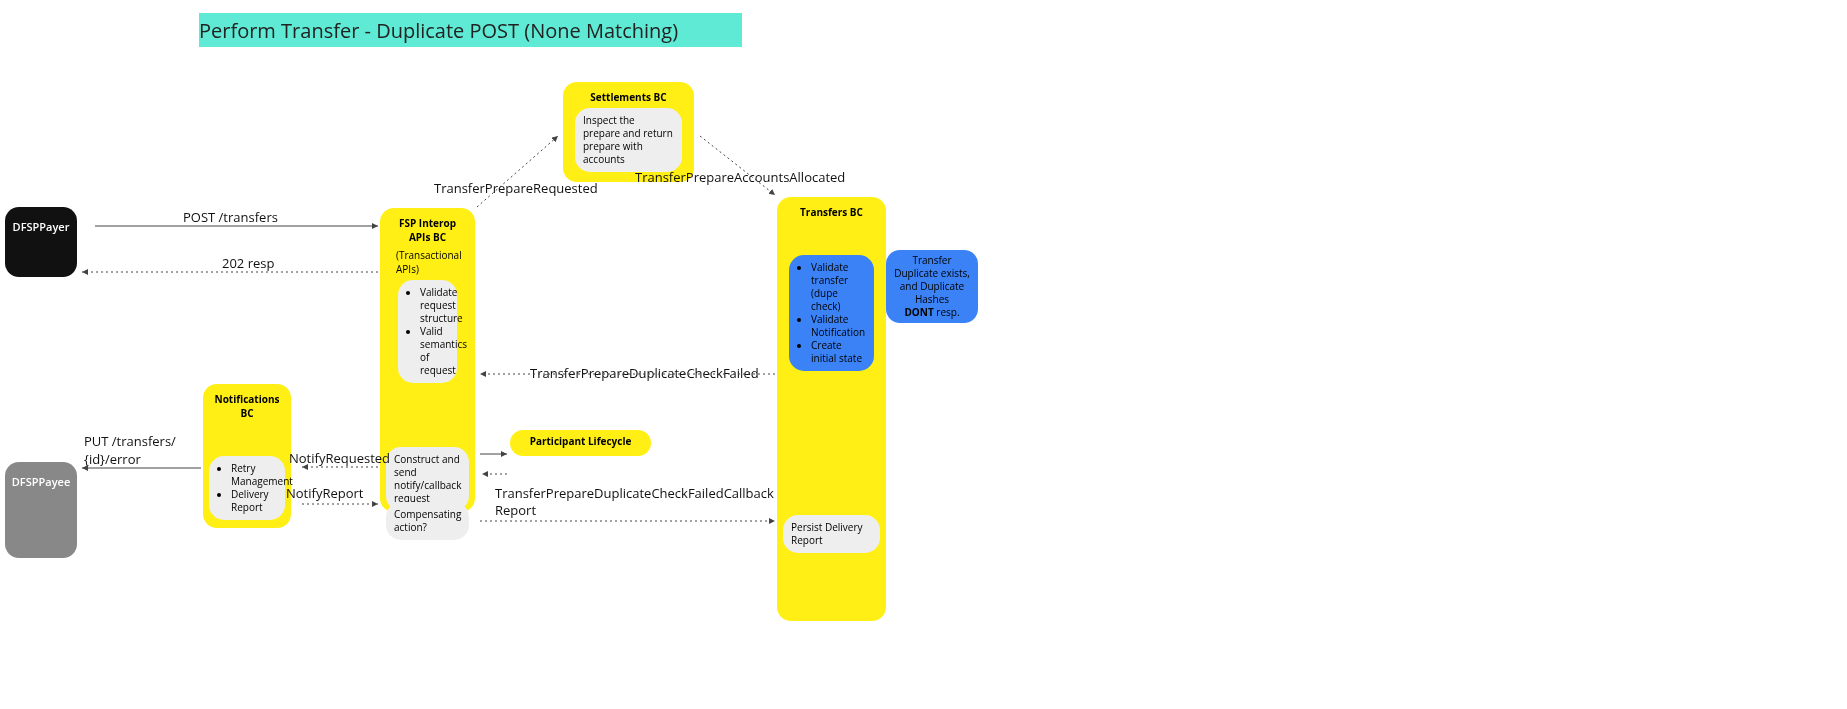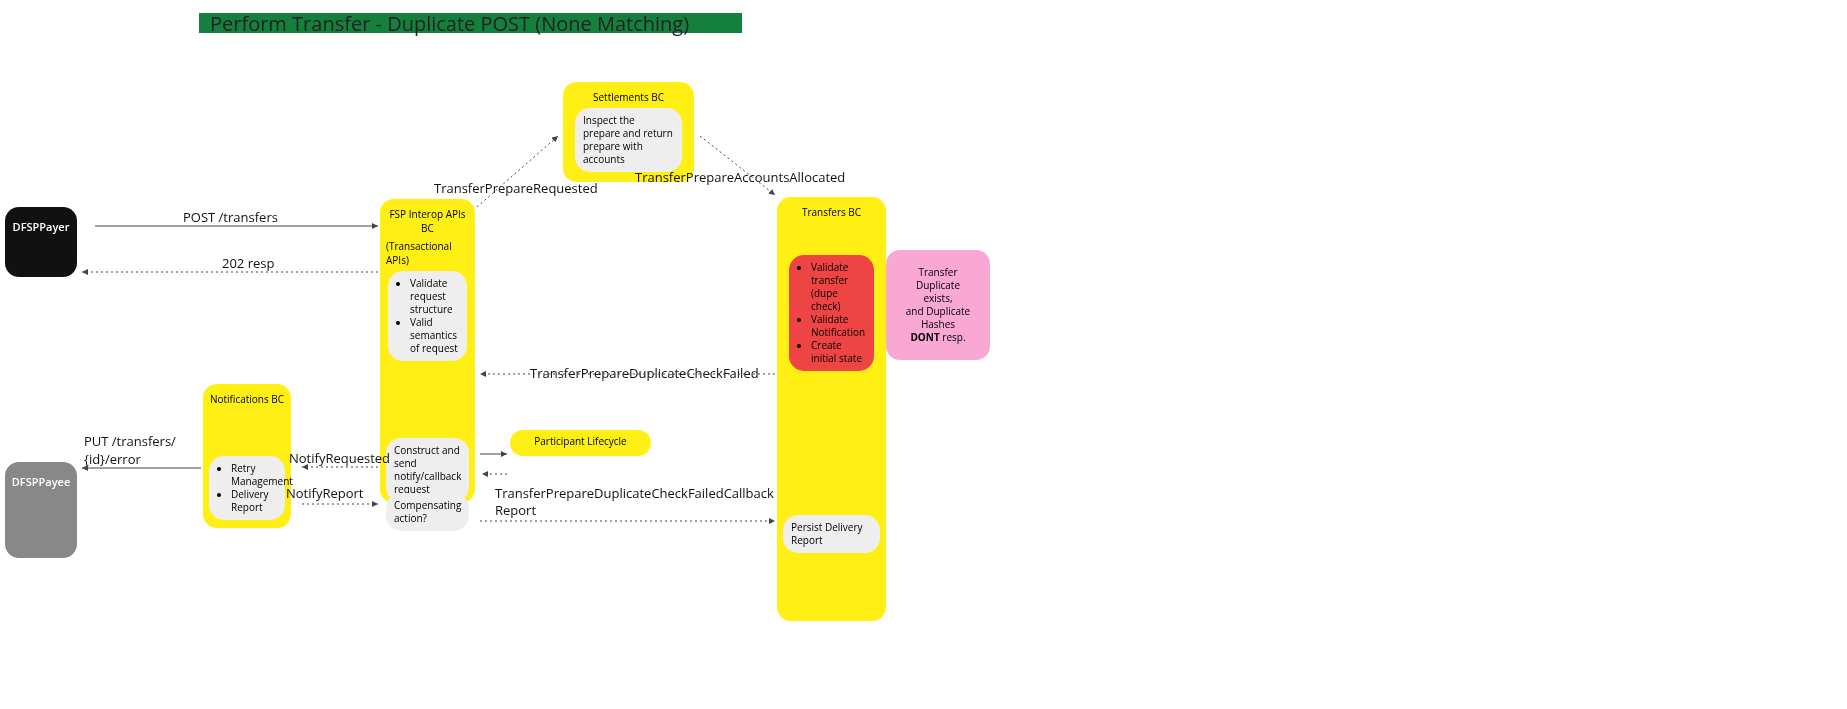--- a/index.html
+++ b/index.html
@@ -1,26 +1,26 @@
 <!DOCTYPE html>
 <html><head>
 <meta charset="utf-8">
 <style>
   * { box-sizing: border-box; margin: 0; padding: 0; }
   body { font-family: "Open Sans", "Segoe UI", Arial, sans-serif; width: 1847px; height: 709px; position: relative; background: #fff; overflow: hidden; }
-  .title-bar { position: absolute; left: 199px; top: 13px; width: 543px; height: 20px; background: #15803d; display: flex; align-items: center; padding-left: 11px; font-size: 20px; color: #222; }
+  .title-bar { position: absolute; left: 199px; top: 13px; width: 543px; height: 34px; background: #5eead4; display: flex; align-items: center; font-size: 20px; color: #222; }
   .box { position: absolute; border-radius: 14px; padding: 8px 10px; }
-  .box-header { font-size: 10px; font-weight: 400; text-align: center; margin-bottom: 4px; }
+  .box-header { font-size: 10px; font-weight: 700; text-align: center; margin-bottom: 4px; }
   .inner-box { background: #eee; border-radius: 15px; margin: 2px; padding: 6px 8px; font-size: 10px; line-height: 1.3; }
   .inner-box ul { margin: 0; padding-left: 14px; }
   .inner-box li { font-size: 10px; }
   .dfsp { color: #fff; font-size: 11px; font-weight: 600; padding: 12px; height: 70px; width: 72px; display: flex; flex-direction: row; justify-content: center; }
   .yellow { background: #ffef14; }
-  .red { background: #ef4444; color: #000; }
-  .green { background: #f9a8d4; text-align: center; padding: 16px; font-size: 10px; line-height: 1.3; width: 104px; }
+  .red { background: #3b82f6; color: #000; }
+  .green { background: #3b82f6; text-align: center; padding: 4px; font-size: 10px; line-height: 1.3; width: 92px; }
   .label { position: absolute; font-size: 13px; color: #111; white-space: nowrap; }
   svg.lines { position: absolute; left: 0; top: 0; width: 1847px; height: 709px; pointer-events: none; }
   svg.lines line, svg.lines path { stroke: #444; stroke-width: 1; }
   svg.lines .dotted { stroke-dasharray: 2,3; }
   .arrow { fill: #444; }
 </style>
 </head>
 <body>
 
 <div class="title-bar">Perform Transfer - Duplicate POST (None Matching)</div>
@@ -33,21 +33,21 @@
 <div class="box dfsp" style="left:5px; top:462px; height:96px; background:#888;">
   <div>DFSP</div>
   <div>Payee</div>
 </div>
 
 <div class="box yellow" style="left:563px; top:82px; width:131px;">
   <div class="box-header">Settlements BC</div>
   <div class="inner-box">Inspect the prepare and return prepare with accounts</div>
 </div>
 
-<div class="box yellow" style="left:380px; top:199px; width:95px; height:304px; padding:8px 6px;">
+<div class="box yellow" style="left:380px; top:208px; width:95px; height:304px; padding:8px 16px;">
   <div class="box-header">FSP Interop APIs BC</div>
   <div style="font-size:10px; text-align:left; margin-bottom:4px;">(Transactional APIs)</div>
   <div class="inner-box" style="margin-top:4px;">
     <ul>
       <li>Validate request structure</li>
       <li>Valid semantics of request</li>
     </ul>
   </div>
   <div class="inner-box" style="position:absolute; top:237px; left:4px; right:4px;">Construct and send notify/callback request</div>
   <div class="inner-box" style="position:absolute; top:292px; left:4px; right:4px;">Compensating action?</div>

